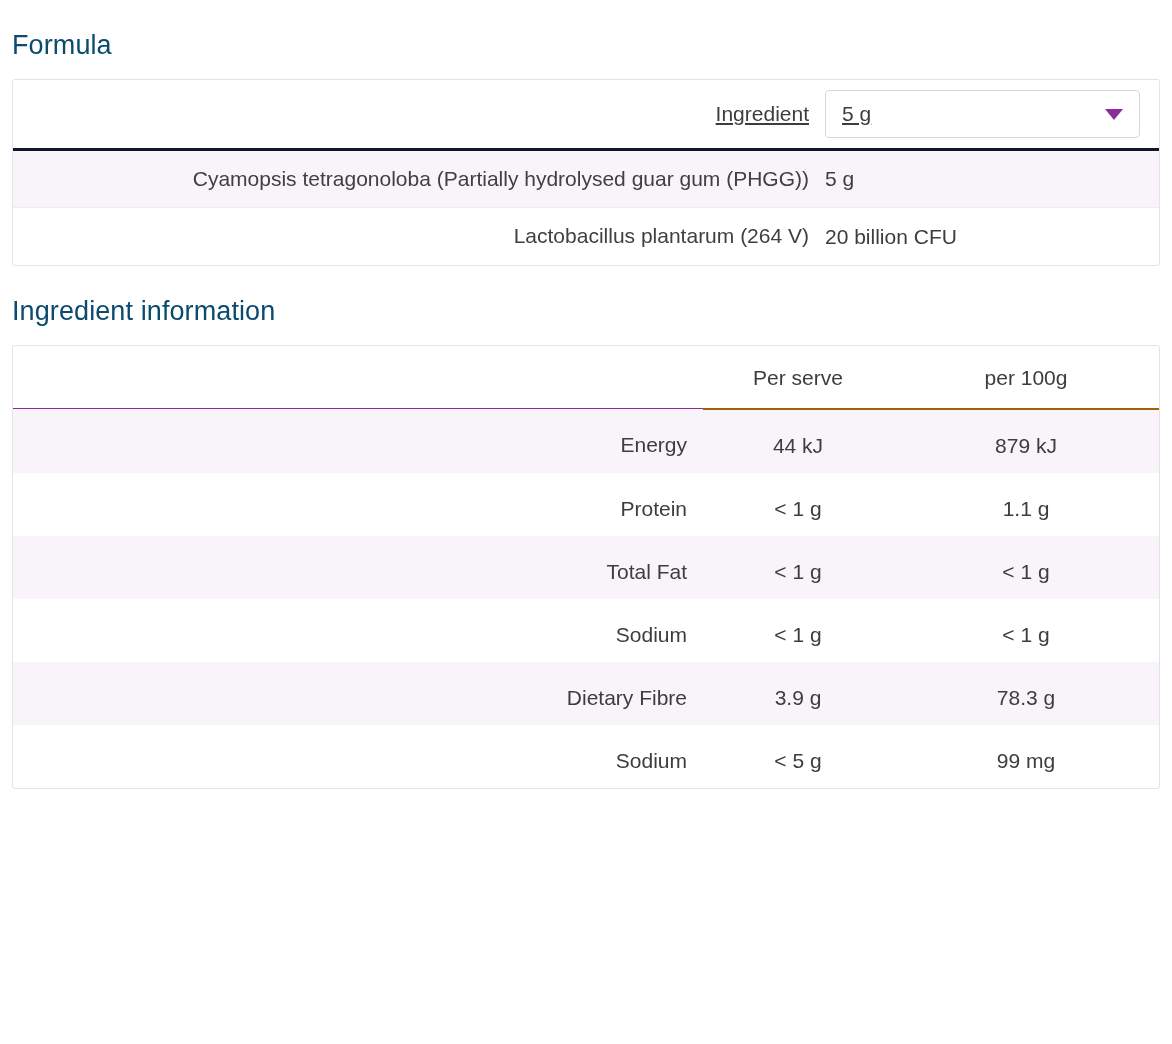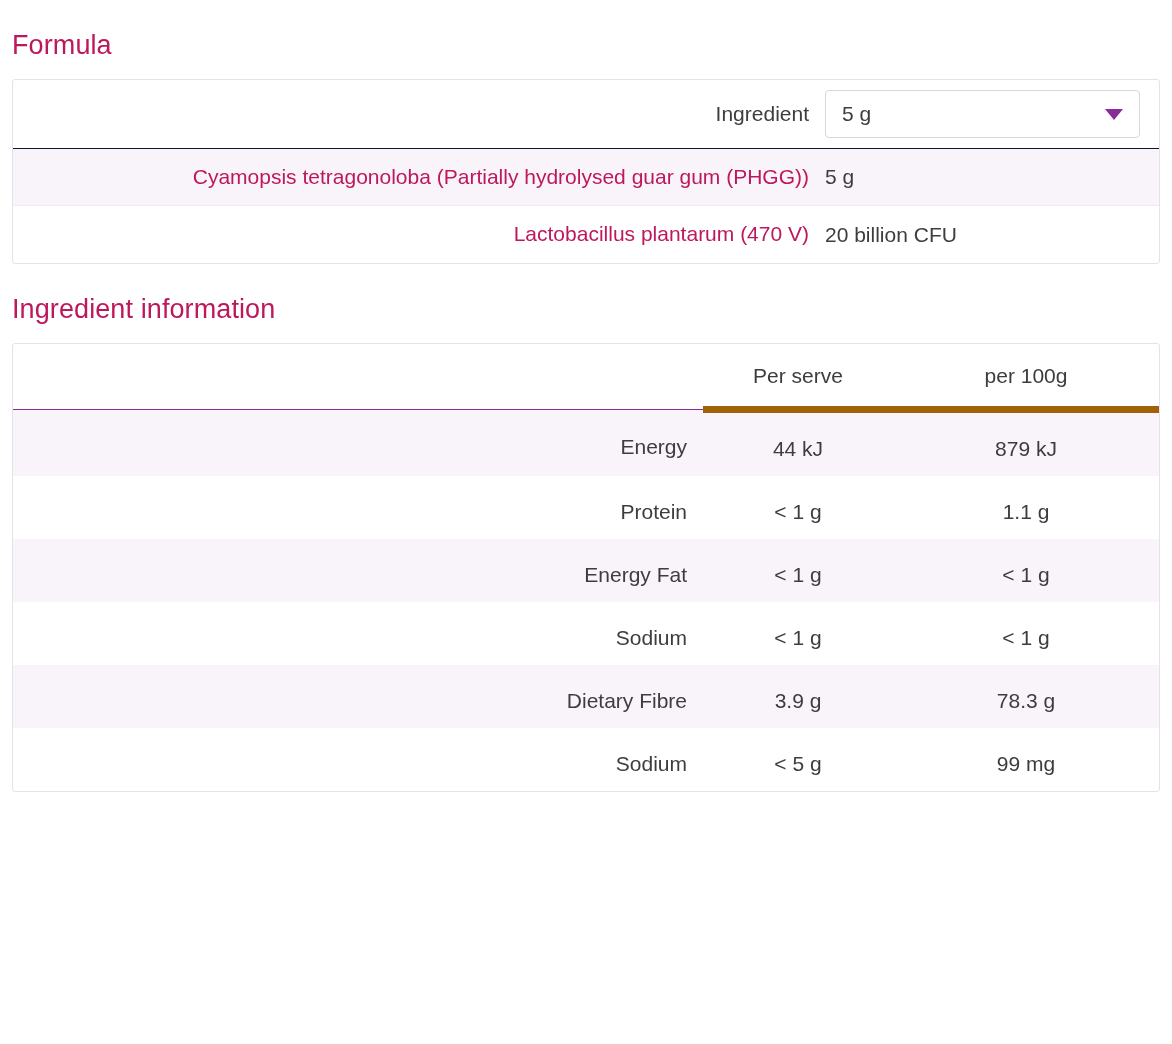--- a/index.html
+++ b/index.html
@@ -14,21 +14,21 @@
     color: #333333;
     -webkit-font-smoothing: antialiased;
   }
   .page {
     padding: 0 12px;
     box-sizing: border-box;
   }
   h2.section-title {
     font-size: 27px;
     font-weight: 400;
-    color: #be185d;
+    color: #0c4a6e;
     margin: 0;
     padding: 30px 0 18px 0;
     letter-spacing: 0.1px;
   }
   .card {
     border: 1px solid #e6e2e9;
     border-radius: 3px;
     background: #ffffff;
     overflow: hidden;
   }
@@ -40,21 +40,22 @@
   
   .formula-table col.c1 { width: 812px; }
   .formula-table col.c2 { width: auto; }
   .formula-table thead th {
     font-weight: 400;
     font-size: 21px;
     color: #3d3d3d;
     padding: 18px 16px 18px 0;
     text-align: right;
     vertical-align: middle;
-    border-bottom: 1px solid #0f172a;
+    border-bottom: 3px solid #0f172a;
+    text-decoration: underline;
   }
   .formula-table thead th.select-cell {
     padding: 10px 16px 10px 0;
     text-align: left;
   }
   .select-box {
     display: flex;
     align-items: center;
     justify-content: space-between;
     border: 1px solid #d9d4dd;
@@ -80,40 +81,40 @@
   .formula-table tbody td {
     font-size: 21px;
     padding: 14px 16px 14px 0;
     vertical-align: middle;
     border-bottom: 1px solid #efebf2;
   }
   .formula-table tbody tr:last-child td { border-bottom: none; }
   .formula-table tbody tr.alt { background: #f9f4fa; }
   td.ingredient-name {
     text-align: right;
-    color: #be185d;
+    color: #404040;
     line-height: 1.35;
     padding-right: 16px;
   }
   td.ingredient-amount {
     text-align: left;
     color: #3d3d3d;
     padding-left: 0;
   }
   
   .nutrition-table col.n1 { width: 690px; }
   .nutrition-table col.n2 { width: 190px; }
   .nutrition-table col.n3 { width: auto; }
   .nutrition-table thead th {
     font-weight: 400;
     font-size: 21px;
     color: #3d3d3d;
     padding: 20px 0 18px 0;
     text-align: center;
-    border-bottom: 7px solid #a16207;
+    border-bottom: 2px solid #a16207;
   }
   .nutrition-table thead th.blank { border-bottom: 1px solid #8b2b9b; }
   .nutrition-table tbody td {
     font-size: 21px;
     color: #3d3d3d;
     padding: 24px 0 15px 0;
     text-align: center;
     vertical-align: middle;
   }
   .nutrition-table tbody td.label {
@@ -145,21 +146,21 @@
             </div>
           </th>
         </tr>
       </thead>
       <tbody>
         <tr class="alt">
           <td class="ingredient-name">Cyamopsis tetragonoloba (Partially hydrolysed guar gum (PHGG))</td>
           <td class="ingredient-amount">5 g</td>
         </tr>
         <tr>
-          <td class="ingredient-name">Lactobacillus plantarum (470 V)</td>
+          <td class="ingredient-name">Lactobacillus plantarum (264 V)</td>
           <td class="ingredient-amount">20 billion CFU</td>
         </tr>
       </tbody>
     </table>
   </div>
 
   <h2 class="section-title">Ingredient information</h2>
 
   <div class="card">
     <table class="nutrition-table">
@@ -180,21 +181,21 @@
           <td class="label">Energy</td>
           <td>44 kJ</td>
           <td>879 kJ</td>
         </tr>
         <tr>
           <td class="label">Protein</td>
           <td>&lt; 1 g</td>
           <td>1.1 g</td>
         </tr>
         <tr class="alt">
-          <td class="label">Energy Fat</td>
+          <td class="label">Total Fat</td>
           <td>&lt; 1 g</td>
           <td>&lt; 1 g</td>
         </tr>
         <tr>
           <td class="label">Sodium</td>
           <td>&lt; 1 g</td>
           <td>&lt; 1 g</td>
         </tr>
         <tr class="alt">
           <td class="label">Dietary Fibre</td>

